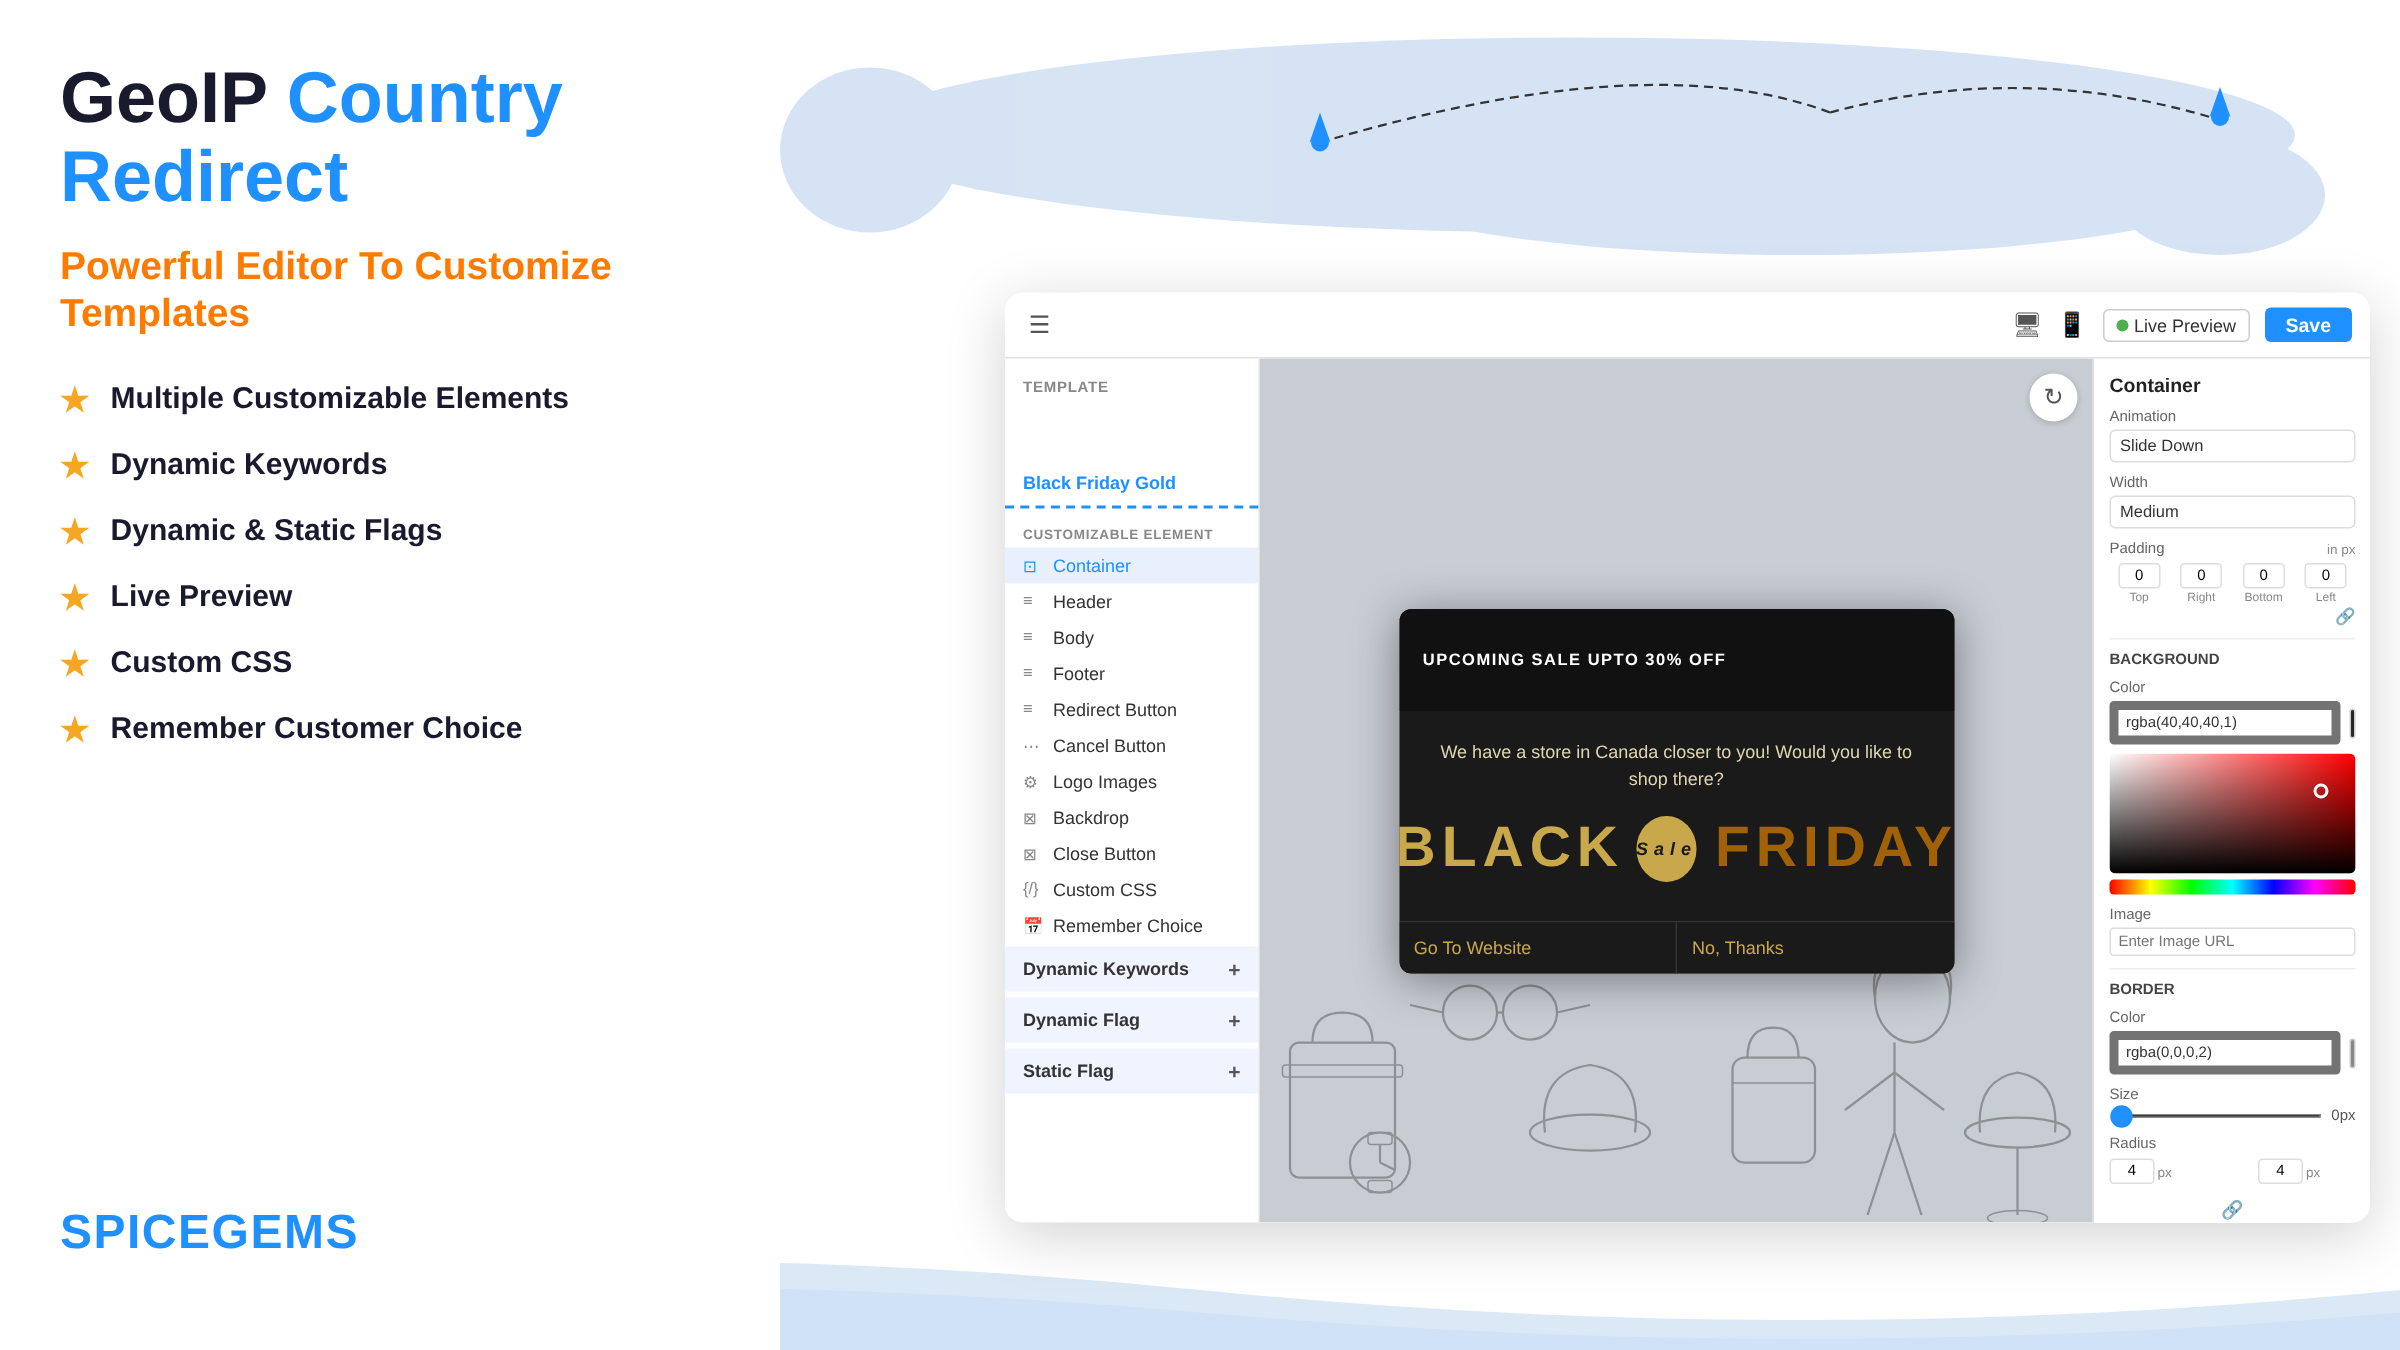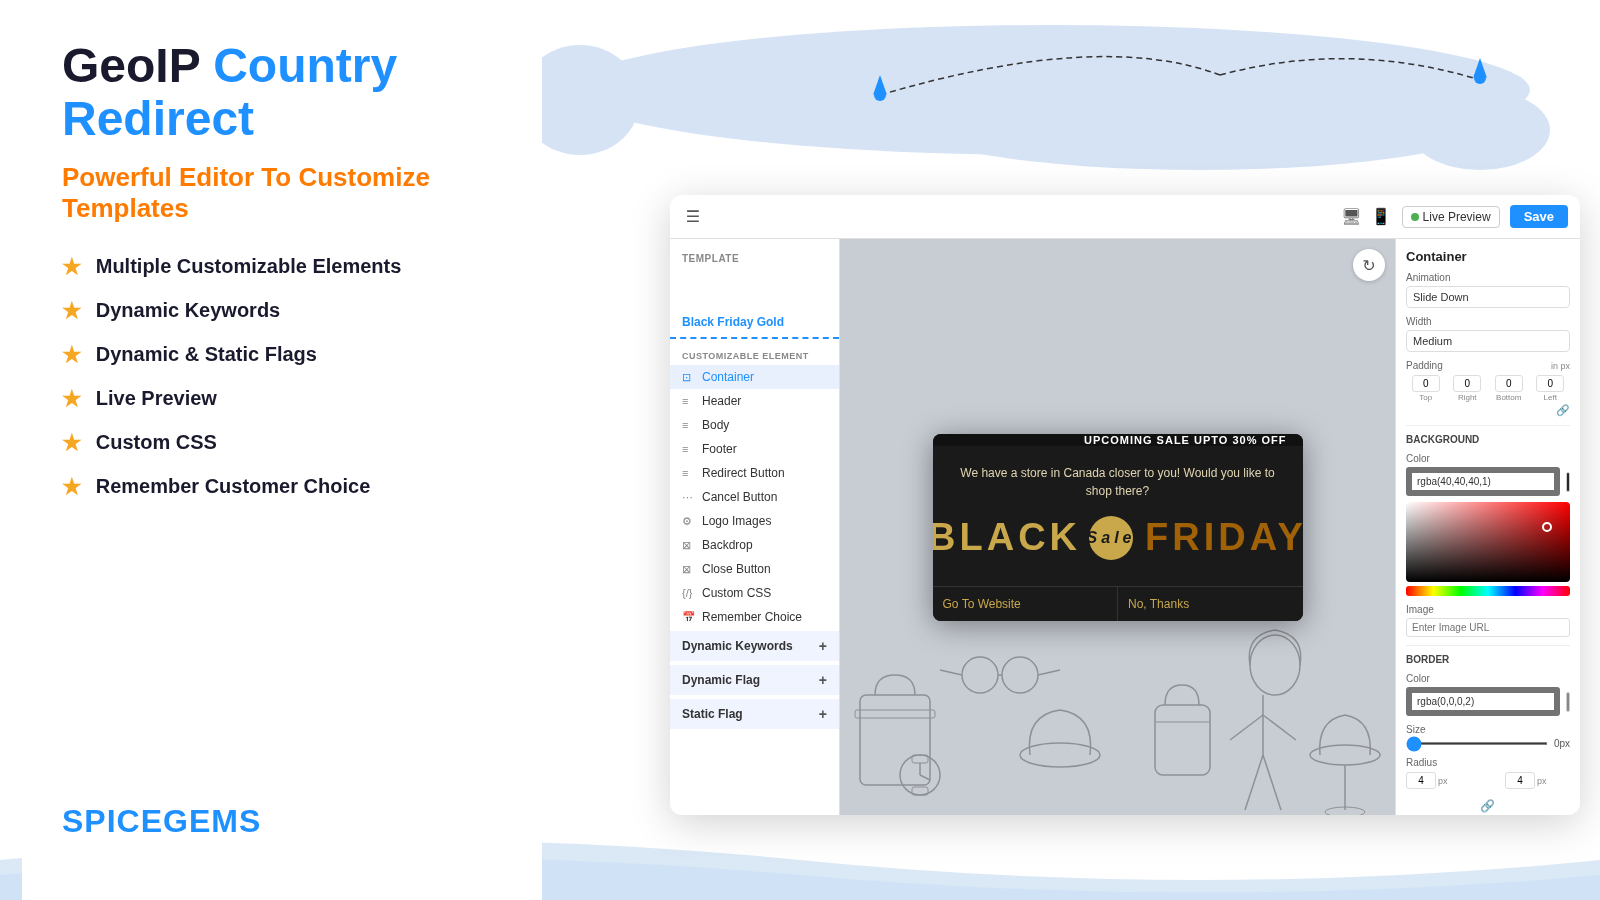--- a/index.html
+++ b/index.html
@@ -14,21 +14,20 @@
 
     
     .left-panel {
       position: absolute;
       left: 0; top: 0;
       width: 520px;
       height: 900px;
       background: #fff;
       padding: 40px 40px 0 40px;
       z-index: 2;
-      margin-left: 22px;
     }
 
     .main-title {
       font-size: 48px;
       font-weight: 800;
       color: #1a1a2e;
       line-height: 1.1;
       margin-bottom: 16px;
     }
     .main-title .blue { color: #1e90ff; }
@@ -267,22 +266,22 @@
       width: 370px;
       background: #1a1a1a;
       border-radius: 8px;
       overflow: hidden;
       box-shadow: 0 4px 30px rgba(0,0,0,0.4);
       position: relative;
       z-index: 2;
     }
     .modal-header {
       background: #111;
-      padding: 0 16px;
-      text-align: right;
+      padding: 28px 16px;
+      text-align: left;
     }
     .modal-header-text {
       color: #fff;
       font-size: 11px;
       font-weight: 700;
       letter-spacing: 1px;
       text-transform: uppercase;
     }
     .modal-body {
       padding: 18px 20px;
@@ -301,21 +300,21 @@
       letter-spacing: 4px;
       display: flex;
       align-items: center;
       justify-content: center;
       gap: 8px;
       margin-bottom: 8px;
     }
     .modal-brand .sale-badge {
       background: #c8a84b;
       color: #1a1a1a;
-      font-size: 16px;
+      font-size: 12px;
       font-weight: 900;
       border-radius: 50%;
       width: 44px;
       height: 44px;
       display: flex;
       align-items: center;
       justify-content: center;
       font-style: italic;
     }
     .modal-friday {

